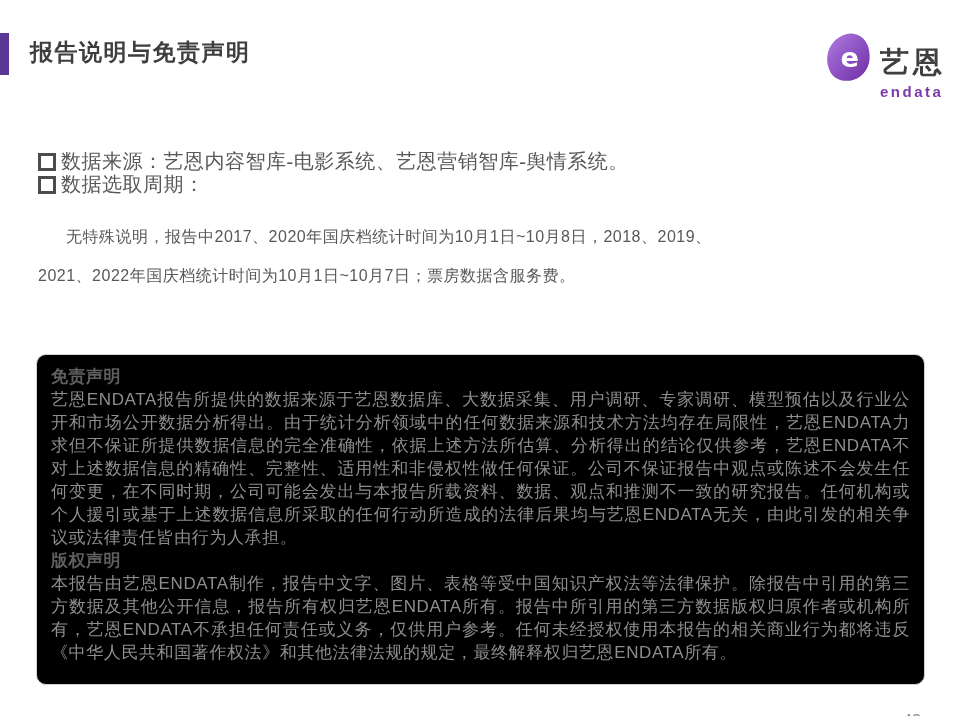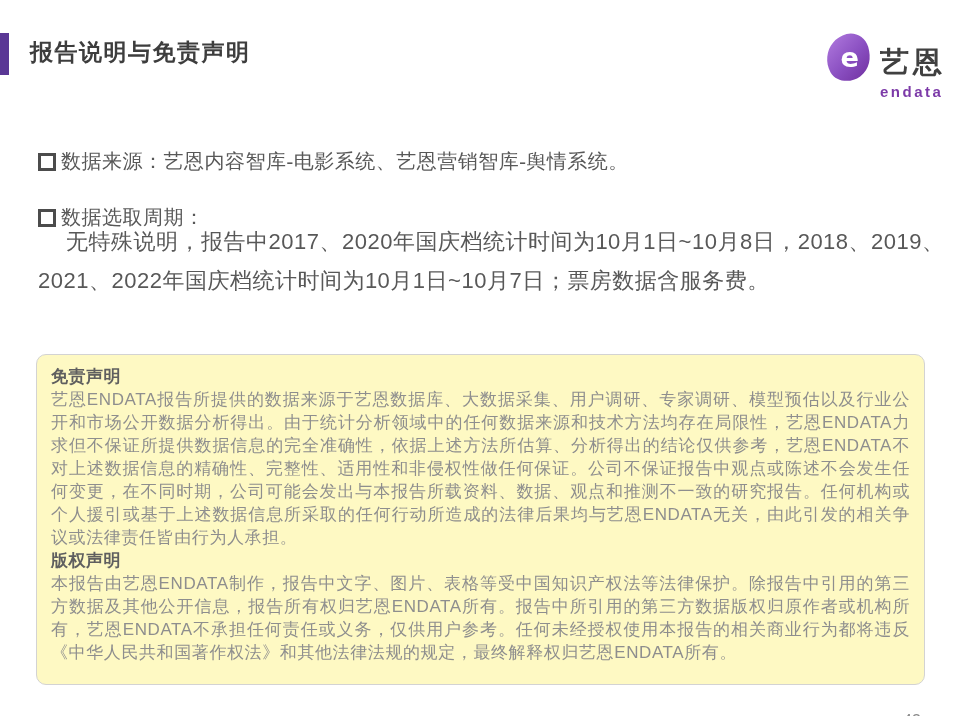--- a/index.html
+++ b/index.html
@@ -19,35 +19,35 @@
   .logo-text{margin-left:7px;display:flex;flex-direction:column;align-items:flex-start;}
   .logo-cn{font-size:29px;font-weight:700;color:#404040;letter-spacing:4px;line-height:34px;margin-top:16px;}
   .logo-en{font-size:15px;font-weight:700;color:#7c3aa8;letter-spacing:2.5px;line-height:17px;margin-top:4px;}
   
   .intro-heading{
     position:absolute;left:38px;top:111px;
     font-size:20px;font-weight:700;color:#3b3b3b;letter-spacing:0.5px;
   }
   .bullet-row{position:absolute;left:38px;display:flex;align-items:center;font-family:Liberation Serif, serif;}
   .bullet-row.row-1{top:148px;}
-  .bullet-row.row-2{top:204px;}
+  .bullet-row.row-2{top:171px;}
   .sq-bullet{
     width:12px;height:12px;border:3px solid #4c4c4c;display:inline-block;
     margin-right:5px;flex:0 0 auto;box-sizing:content-box;
   }
   .bullet-label{font-size:20px;color:#585858;letter-spacing:0.5px;}
   .note-line{
-    position:absolute;left:38px;font-size:22px;color:#585858;letter-spacing:0.5px;white-space:nowrap;
+    position:absolute;left:38px;font-size:16px;color:#585858;letter-spacing:0.5px;white-space:nowrap;
   }
   .note-line.line-1{top:227px;padding-left:28px;}
   .note-line.line-2{top:266px;}
   
   .legal-box{
     position:absolute;left:36px;top:354px;width:889px;height:331px;box-sizing:border-box;
-    border:1px solid #d3d3d3;border-radius:10px;background:#fef9c3;
+    border:1px solid #d3d3d3;border-radius:10px;background:#000000;
     padding:10px 14px;
   }
   .legal-title{
     font-size:17px;font-weight:700;color:#5f5f5f;line-height:23px;letter-spacing:0.5px;margin:0;
   }
   .legal-text{
     font-size:17px;color:#8e8e8e;line-height:23px;letter-spacing:0.6px;margin:0;
     text-align:justify;
   }
   

